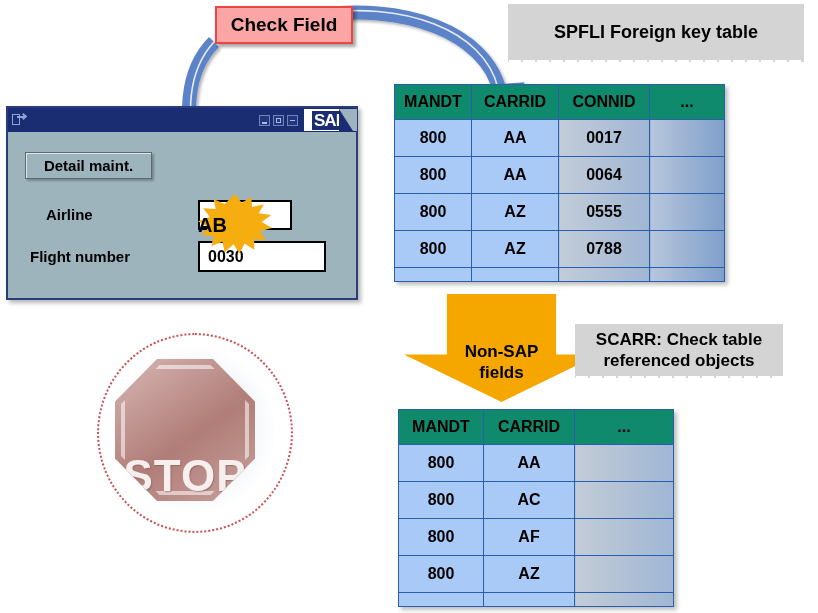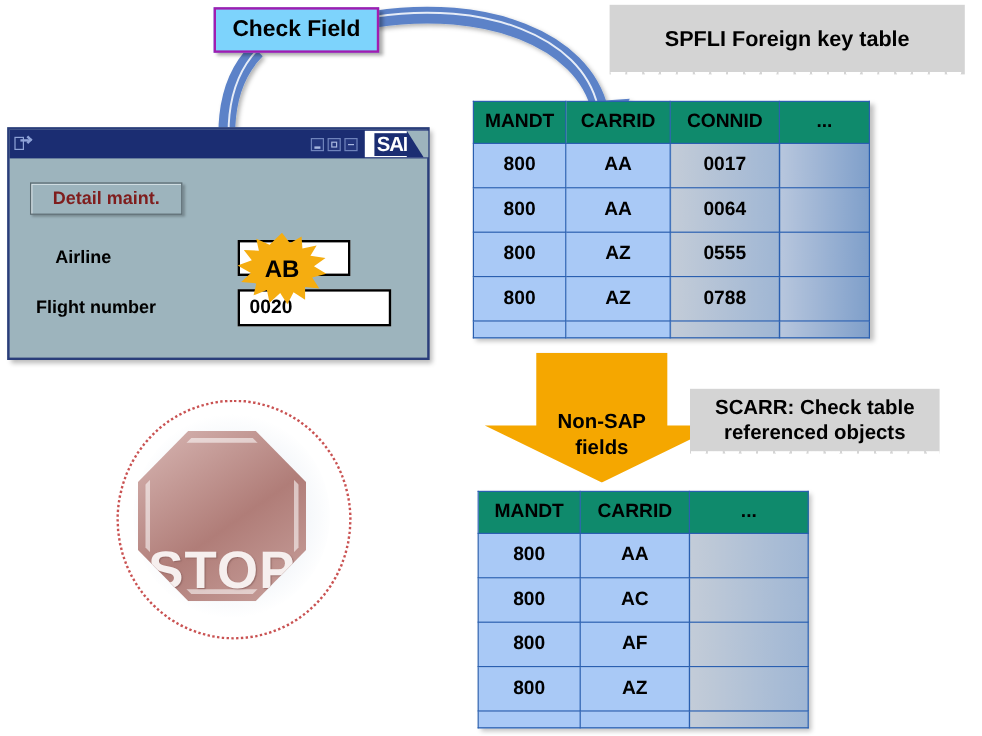--- a/index.html
+++ b/index.html
@@ -4,24 +4,24 @@
 <style>
   html,body{margin:0;padding:0;}
   body{
     width:818px;height:613px;background:#ffffff;overflow:hidden;position:relative;
     font-family:"Liberation Sans", sans-serif;
   }
   .stage{position:absolute;left:0;top:0;width:818px;height:613px;}
 
   
   .callout{
-    position:absolute;background:#7dd3fc;border:2px solid #a21caf;
+    position:absolute;background:#fca5a5;border:2px solid #ef4444;
     box-shadow:3px 3px 3px rgba(0,0,0,.35);
     display:flex;align-items:center;justify-content:center;
-    font-weight:bold;color:#000;
+    font-weight:bold;color:#000;margin-left:37px;
   }
   #check-field-callout{left:178px;top:6px;width:134px;height:34px;font-size:19px;}
 
   
   .torn-label{
     position:absolute;background:#d4d4d4;color:#000;font-weight:bold;
     text-align:center;display:flex;align-items:center;justify-content:center;
     line-height:1.22;
   }
   .torn-label::after{
@@ -85,37 +85,37 @@
   }
   #sap-logo-corner{
     position:absolute;right:-1px;top:0;width:0;height:0;
     border-top:22px solid #9db4bd;border-left:14px solid transparent;
   }
   #detail-maint-button{
     position:absolute;left:17px;top:44px;width:127px;height:27px;
     background:#9db4bd;border:1px solid #5a6a70;box-sizing:border-box;
     box-shadow:inset 1px 1px 0 #dfe9ed, 2px 2px 2px rgba(0,0,0,.25);
     display:flex;align-items:center;justify-content:center;
-    font-weight:bold;font-size:15px;color:#7f1d1d;
+    font-weight:bold;font-size:15px;color:#000000;
   }
   .form-label{position:absolute;font-weight:bold;font-size:15px;color:#000;}
   #airline-label{left:38px;top:98px;}
   #flight-label{left:22px;top:140px;}
   .sap-input{
     position:absolute;background:#ffffff;border:2px solid #000;box-sizing:border-box;
     font-weight:bold;font-size:16px;color:#000;display:flex;align-items:center;
     padding-left:8px;
   }
   #airline-input{left:190px;top:92px;width:94px;height:30px;}
   #flight-input{left:190px;top:133px;width:128px;height:31px;}
 
   
   #ab-starburst{
     position:absolute;left:190px;top:86px;width:74px;height:62px;
-    display:flex;align-items:center;justify-content:center;
+    display:flex;align-items:center;justify-content:flex-start;
   }
   #ab-starburst .star{
     position:absolute;left:0;top:0;width:74px;height:62px;background:#F5AD10;
     clip-path:polygon(50% 0%,59% 14%,72% 5%,73% 21%,89% 17%,82% 31%,99% 34%,86% 45%,100% 55%,84% 60%,92% 75%,76% 73%,76% 90%,63% 80%,56% 96%,48% 81%,36% 94%,33% 77%,18% 84%,21% 68%,4% 66%,15% 54%,0% 44%,16% 37%,7% 23%,24% 24%,21% 8%,36% 16%);
     filter:drop-shadow(1px 1px 1px rgba(0,0,0,.3));
   }
   #ab-starburst .txt{position:relative;font-weight:bold;font-size:20px;color:#000;z-index:2;}
 
   
   .dbtable{position:absolute;border-collapse:collapse;box-shadow:3px 3px 4px rgba(0,0,0,.25);}
@@ -245,21 +245,21 @@
         </span>
       </span>
     </div>
 
     <div id="detail-maint-button">Detail maint.</div>
 
     <div class="form-label" id="airline-label">Airline</div>
     <div class="sap-input" id="airline-input"></div>
 
     <div class="form-label" id="flight-label">Flight number</div>
-    <div class="sap-input" id="flight-input">0020</div>
+    <div class="sap-input" id="flight-input">0030</div>
 
     <div id="ab-starburst">
       <span class="star"></span>
       <span class="txt">AB</span>
     </div>
   </div>
 
   <table class="dbtable" id="spfli-table">
     <thead>
       <tr>

